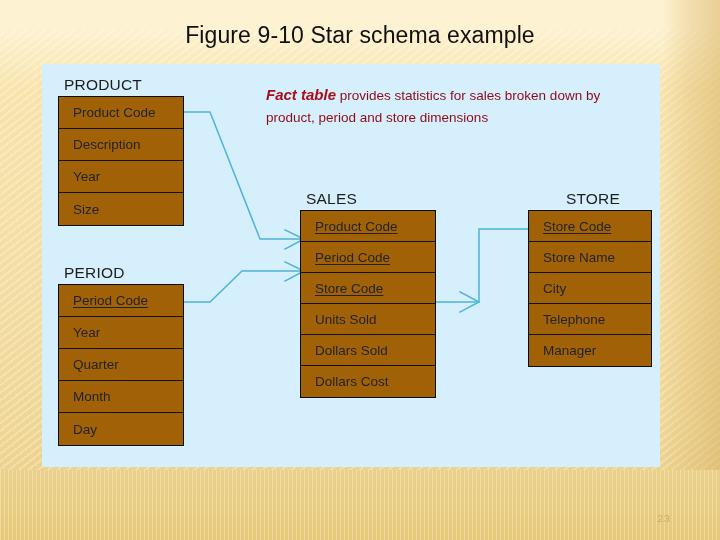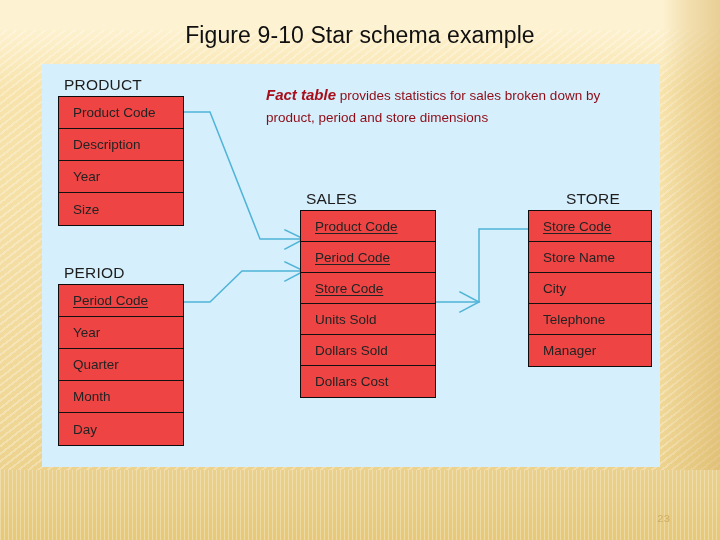--- a/index.html
+++ b/index.html
@@ -74,21 +74,21 @@
   .ent-box{
     border:1.6px solid #0c0c0c;background:#ffffff;
     box-sizing:border-box;
   }
   .ent-row{
     border-bottom:1.3px solid #111;
     box-sizing:border-box;
     display:flex;align-items:center;
     padding-left:14px;
     font-size:13.5px;color:#232323;
-    background:#ef4444;
+    background:#a16207;
     font-family:"Liberation Sans", sans-serif;
   }
   .ent-row:last-child{border-bottom:none;}
   .ent-row span.pk{ text-decoration:underline; text-underline-offset:2px;}
 
   
   #callout{
     position:absolute;left:266px;top:84px;width:336px;
     font-size:13.5px;line-height:21.5px;color:#8f0b16;
     font-family:"Liberation Sans", sans-serif;

